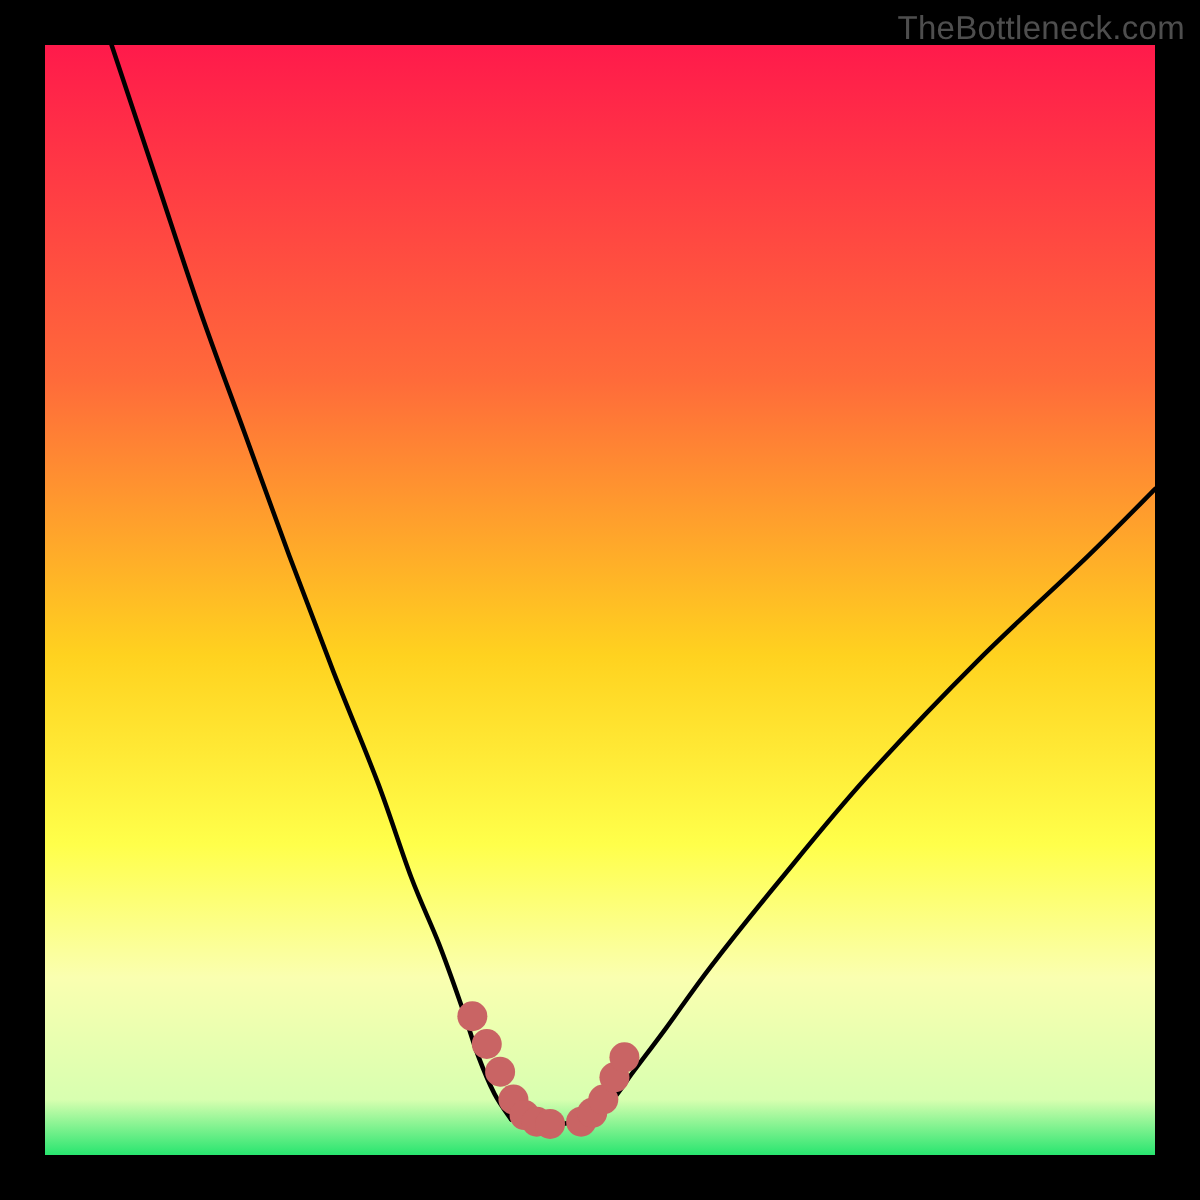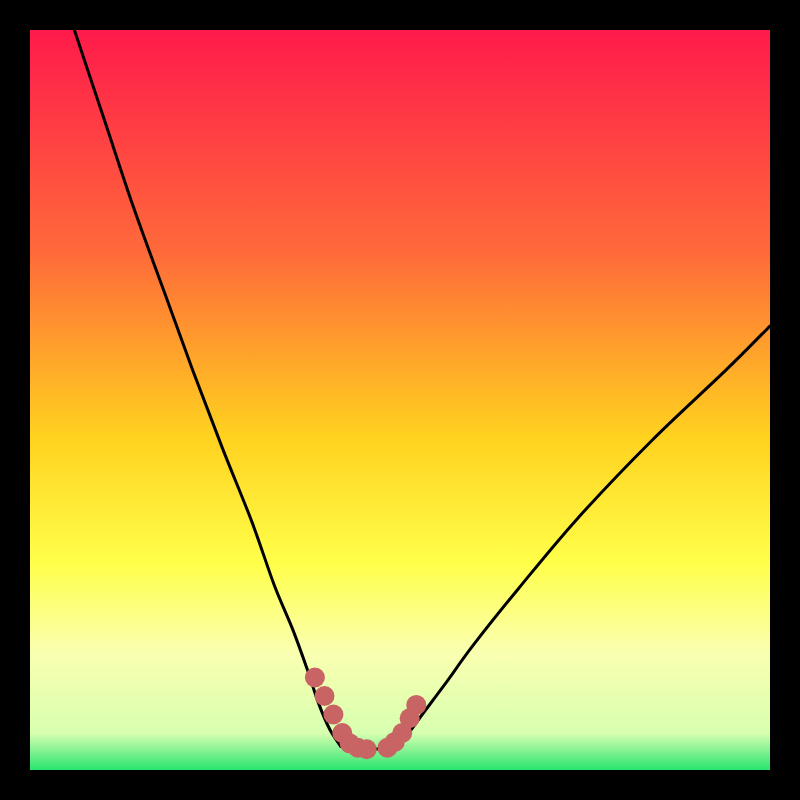--- a/index.html
+++ b/index.html
@@ -33,20 +33,21 @@
     font-weight: 500;
     letter-spacing: 0.2px;
     user-select: none;
   }
   svg { display: block; }
 </style>
 </head>
 <body>
 
 <div class="stage">
+  <div class="watermark">TheBottleneck.com</div>
   <div class="plot">
     <svg id="chart-svg" width="740" height="740" viewBox="0 0 740 740">
       <defs>
         <linearGradient id="bg-grad" x1="0" y1="0" x2="0" y2="1">
             <stop offset="0.0%" stop-color="#ff1a4b"></stop>
             <stop offset="30.0%" stop-color="#ff6a3a"></stop>
             <stop offset="55.0%" stop-color="#ffd21f"></stop>
             <stop offset="72.0%" stop-color="#ffff4a"></stop>
             <stop offset="84.0%" stop-color="#faffb0"></stop>
             <stop offset="95.0%" stop-color="#d8ffb0"></stop>

